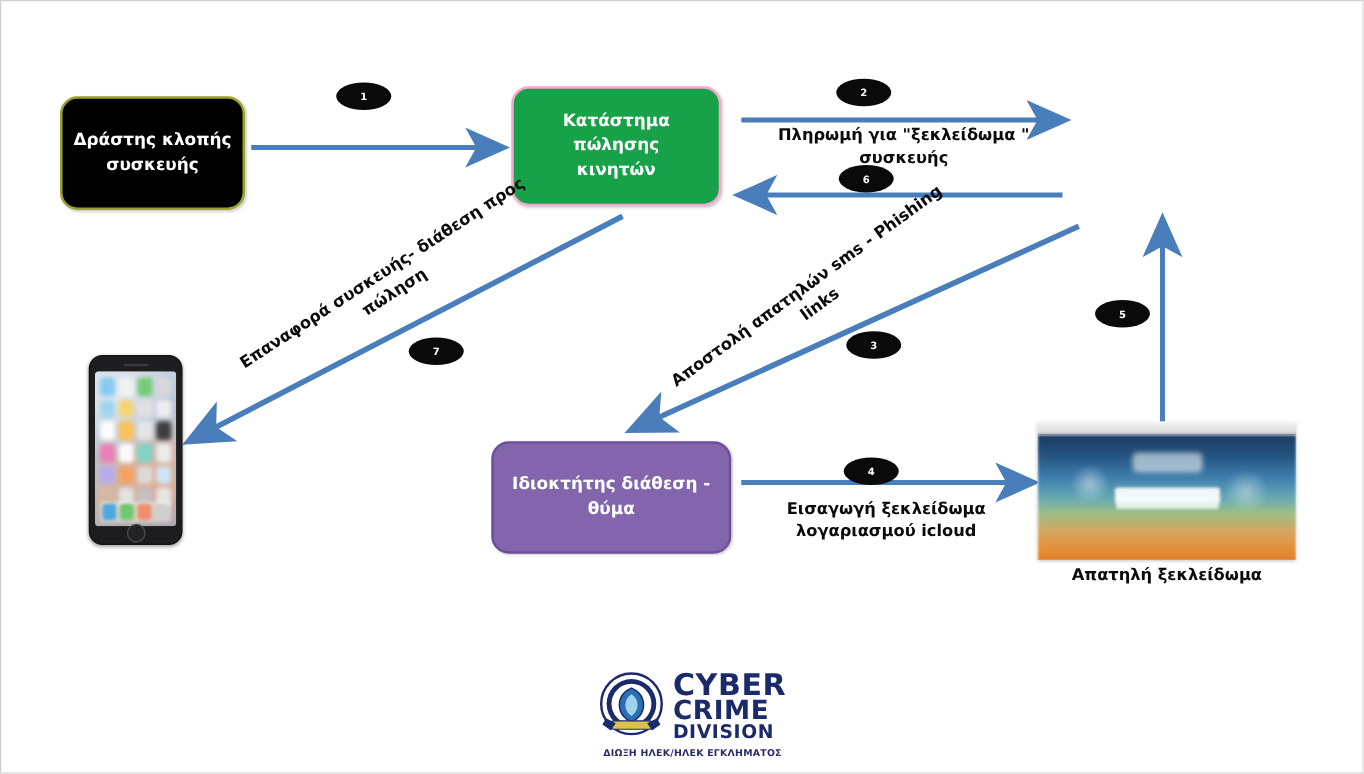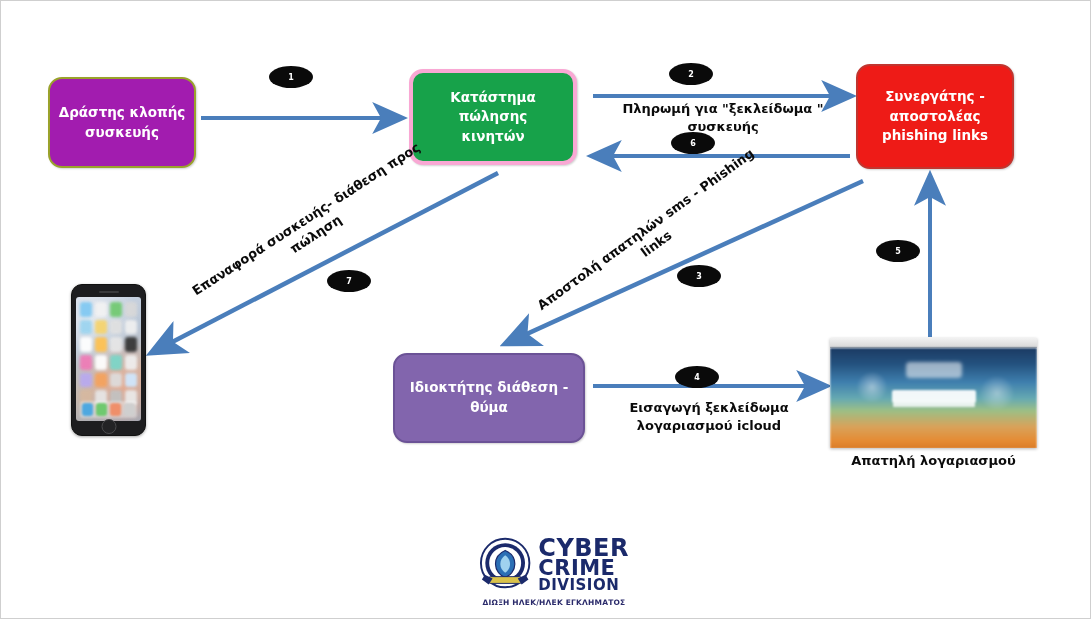--- a/index.html
+++ b/index.html
@@ -22,29 +22,29 @@
     font-weight:bold;
     border-radius:14px;
     box-sizing:border-box;
     line-height:1.45;
     padding:4px 8px;
   }
   .node span{display:block;}
 
   #node-thief{
     left:47px;top:76px;width:148px;height:91px;
-    background:#a21caf;
+    background:#000000;
     border:2px solid #9AA22B;
     font-size:13.5px;
     box-shadow:1px 1px 2px rgba(0,0,0,.18);
   }
   #node-shop{
     left:408px;top:68px;width:168px;height:96px;
     background:#17A24A;
-    border:4px solid #f9a8d4;
+    border:2px solid #f9a8d4;
     font-size:13.5px;
     box-shadow:1px 1px 2px rgba(0,0,0,.18);
   }
   #node-accomplice{
     left:855px;top:63px;width:158px;height:105px;
     background:#EE1B17;
     border:2px solid #C1352F;
     font-size:13.5px;
     box-shadow:1px 1px 2px rgba(0,0,0,.18);
   }
@@ -206,25 +206,20 @@
   <div class="node" id="node-thief">
     <span style="white-space:pre-line">Δράστης  κλοπής
 συσκευής</span>
   </div>
 
   <div class="node" id="node-shop">
     <span style="white-space:pre-line">Κατάστημα πώλησης
 κινητών</span>
   </div>
 
-  <div class="node" id="node-accomplice">
-    <span style="white-space:pre-line">Συνεργάτης -
-αποστολέας
-phishing links</span>
-  </div>
 
   <div class="node" id="node-victim">
     <span style="white-space:pre-line">Ιδιοκτήτης διάθεση -
 θύμα</span>
   </div>
 
   <div id="phone">
     <div class="speaker"></div>
     <div class="screen">
       <div class="grid">
@@ -265,21 +260,21 @@
 
   <div id="fakesite">
     <div class="chrome"></div>
     <div class="shot">
       <div class="glow1"></div>
       <div class="glow2"></div>
       <div class="cloud"></div>
       <div class="field"></div>
     </div>
   </div>
-  <div class="caption" style="left:829px;top:452px;width:207px;">Απατηλή λογαριασμού</div>
+  <div class="caption" style="left:829px;top:452px;width:207px;">Απατηλή ξεκλείδωμα</div>
 
 
   <div class="edge-label" style="left:586px;top:99px;width:272px;">Πληρωμή για "ξεκλείδωμα " συσκευής</div>
 
   <div class="edge-label rot2" style="left:500px;top:218px;width:300px;">Αποστολή απατηλών sms - Phishing links</div>
 
   <div class="edge-label" style="left:597px;top:398px;width:222px;">Εισαγωγή ξεκλείδωμα
 λογαριασμού icloud</div>
 
 

